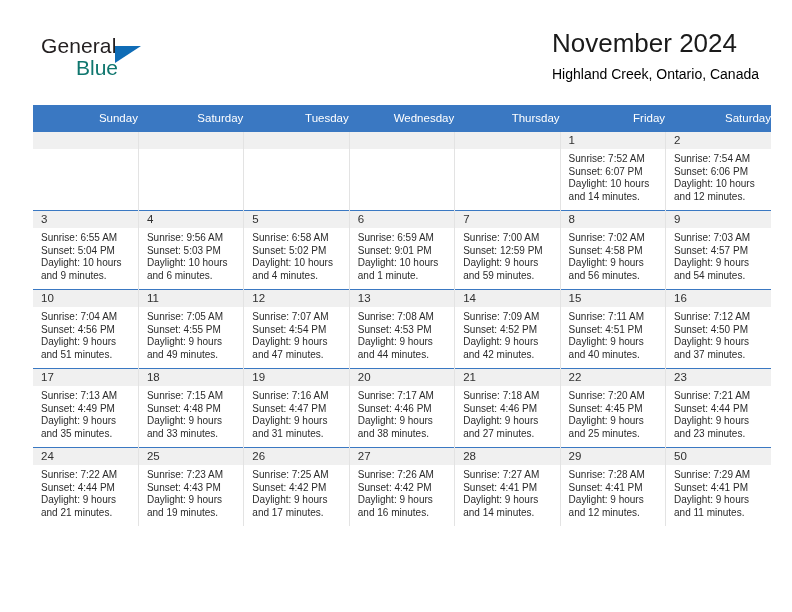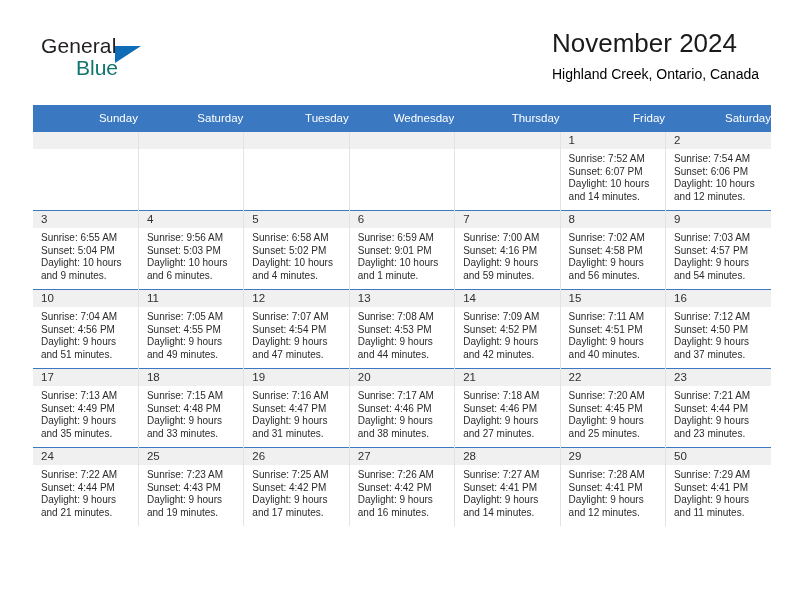--- a/index.html
+++ b/index.html
@@ -265,21 +265,21 @@
                 <div>Daylight: 10 hours</div>
                 <div>and 1 minute.</div>
               </div>
             </div>
           </td>
           <td>
             <div class="cell-inner">
               <div class="date-strip">7</div>
               <div class="cell-body">
                 <div>Sunrise: 7:00 AM</div>
-                <div>Sunset: 4:16 PM</div>
+                <div>Sunset: 12:59 PM</div>
                 <div>Daylight: 9 hours</div>
                 <div>and 59 minutes.</div>
               </div>
             </div>
           </td>
           <td>
             <div class="cell-inner">
               <div class="date-strip">8</div>
               <div class="cell-body">
                 <div>Sunrise: 7:02 AM</div>

